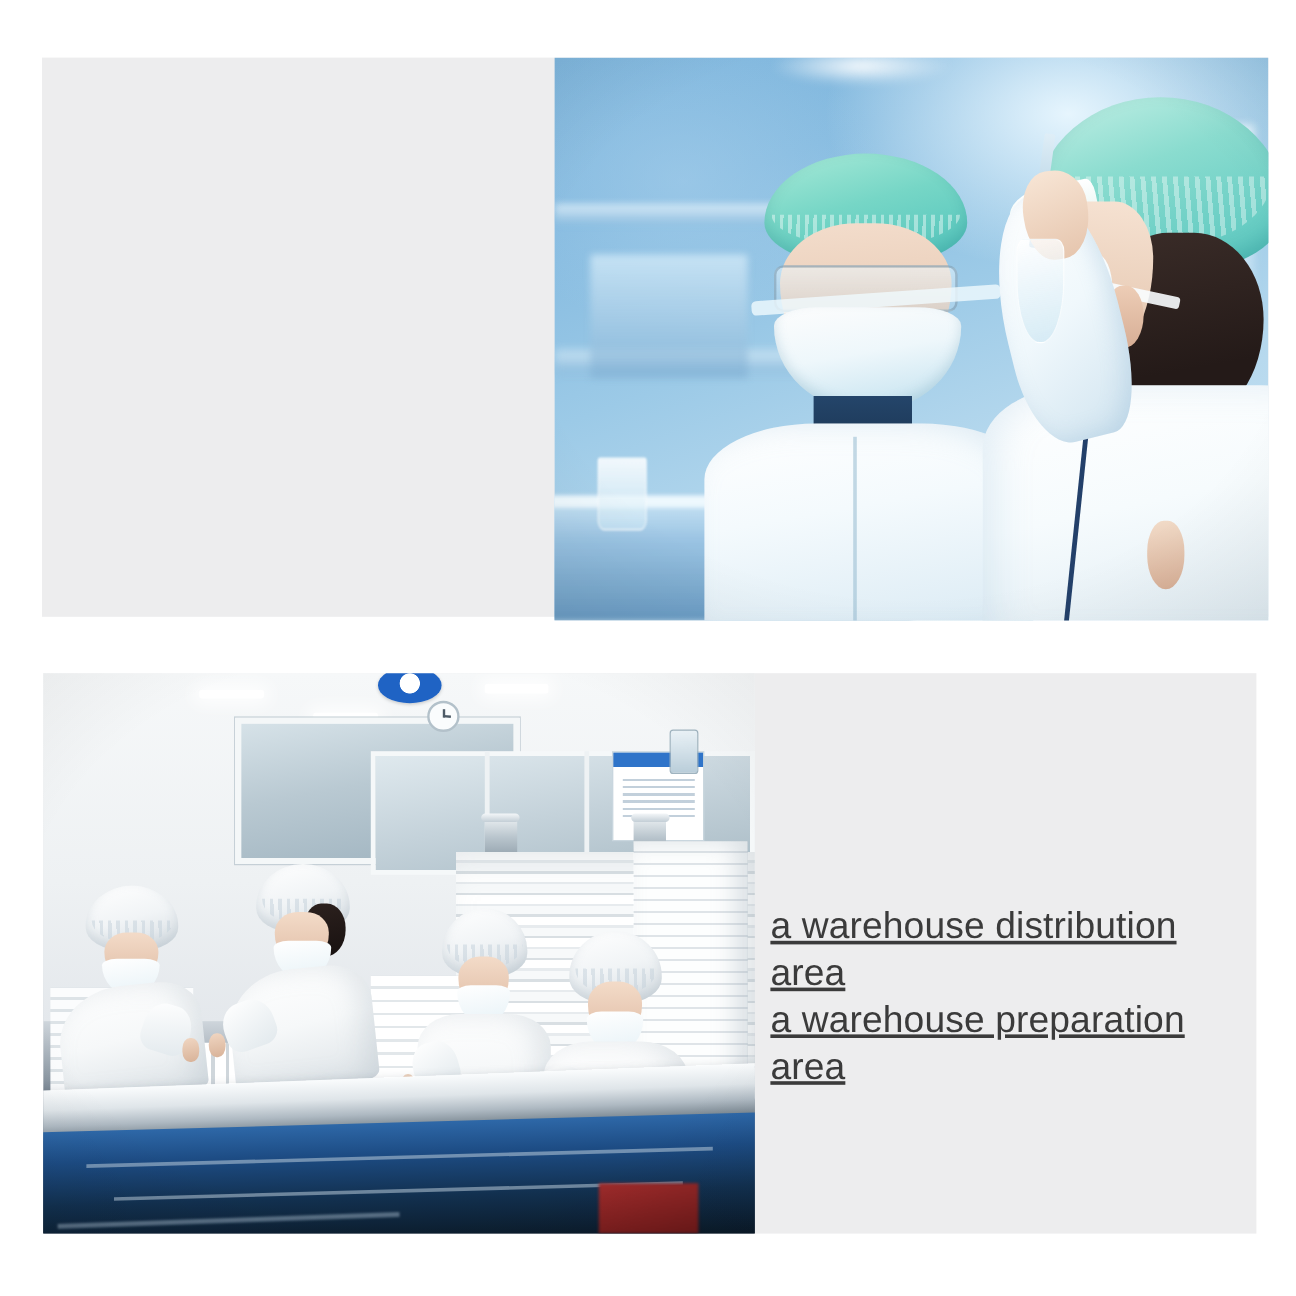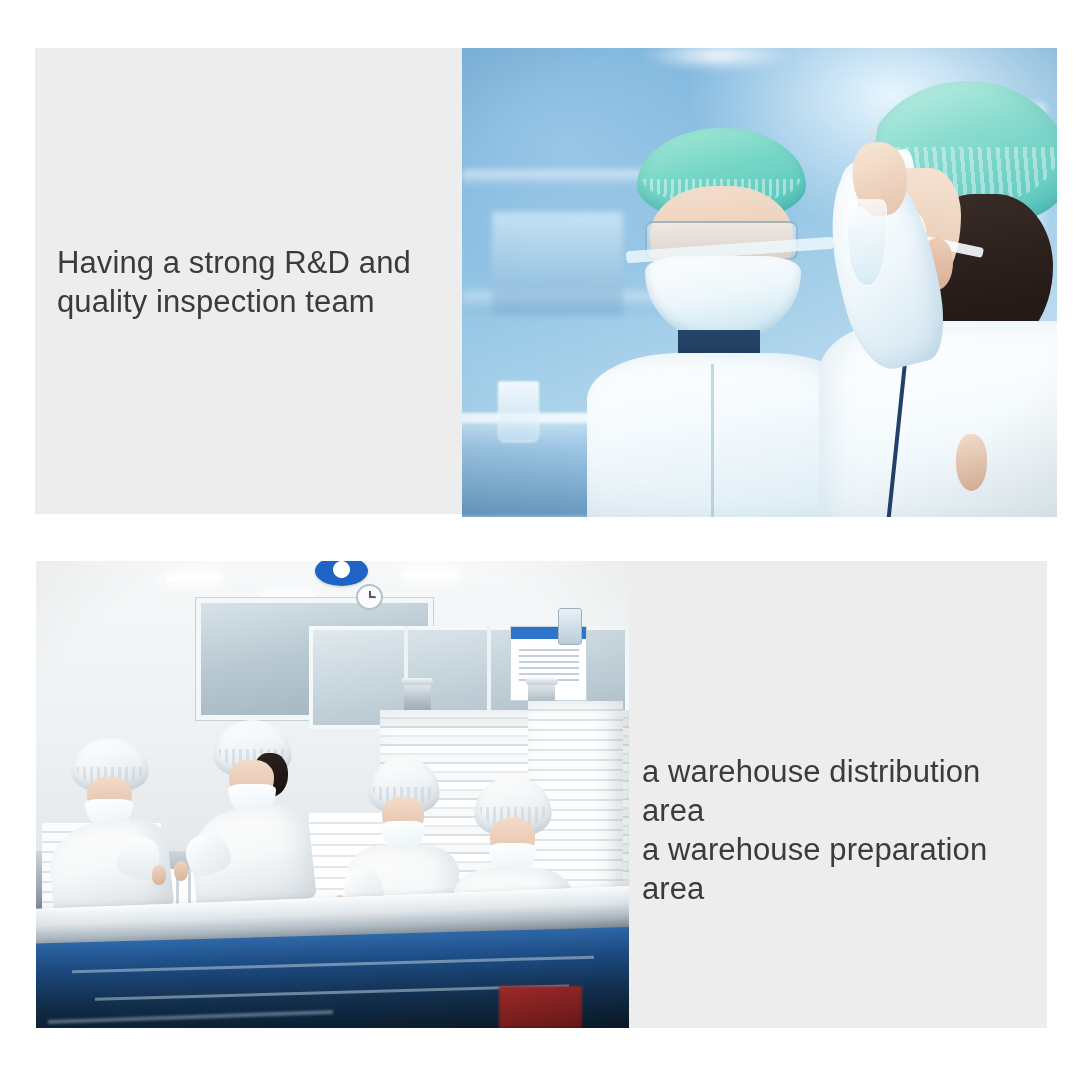--- a/index.html
+++ b/index.html
@@ -27,21 +27,21 @@
   .caption {
     position: absolute;
     color: #3b3b3b;
     font-size: 31px;
     font-weight: 300;
     line-height: 1.26;
     letter-spacing: 0.1px;
     white-space: pre-line;
   }
   .caption-top    { left: 57px;  top: 243px; width: 400px; }
-  .caption-bottom { left: 642px; top: 752px; width: 405px; }
+  .caption-bottom { left: 642px; top: 752px; width: 405px; text-decoration: underline; }
 
   
   .photo {
     position: absolute;
     overflow: hidden;
   }
   .photo-lab {
     left: 462px; top: 48px;
     width: 595px; height: 469px;
   }
@@ -511,22 +511,20 @@
     pointer-events: none;
   }
 </style>
 </head>
 <body>
 
 <div class="page">
 
   <div class="panel-top"></div>
 
-  <div class="caption caption-top">Having a strong R&amp;D and
-quality inspection team</div>
 
   <div class="photo photo-lab">
     <div class="lab-bg"></div>
     <div class="lab-ceil"></div>
     <div class="lab-shelf"></div>
     <div class="lab-shelf2"></div>
     <div class="lab-cabinet"></div>
     <div class="lab-rack"></div>
     <div class="lab-rack-bar" style="top:16%"></div>
     <div class="lab-rack-bar" style="top:30%"></div>

